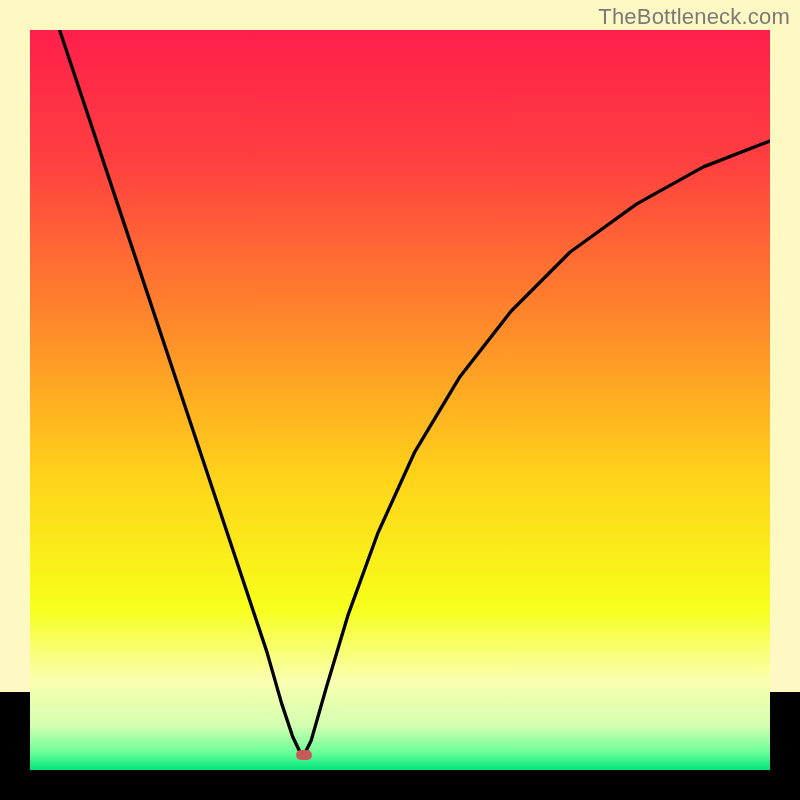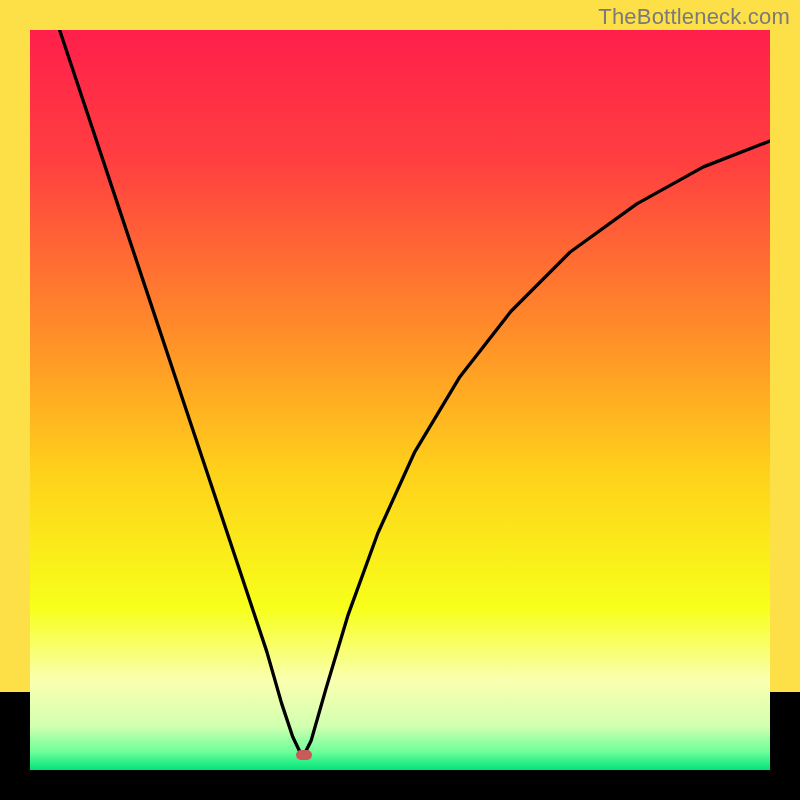--- a/index.html
+++ b/index.html
@@ -10,21 +10,21 @@
     background: #000;
     overflow: hidden;
     font-family: Arial, Helvetica, sans-serif;
   }
   .frame {
     position: absolute;
     left: 0;
     top: 0;
     width: 800px;
     height: 692px;
-    background: #fde047;
+    background: #fef9c3;
   }
   .plot-area {
     position: absolute;
     left: 30px;
     top: 30px;
     width: 740px;
     height: 740px;
     overflow: hidden;
   }
   .gradient {

